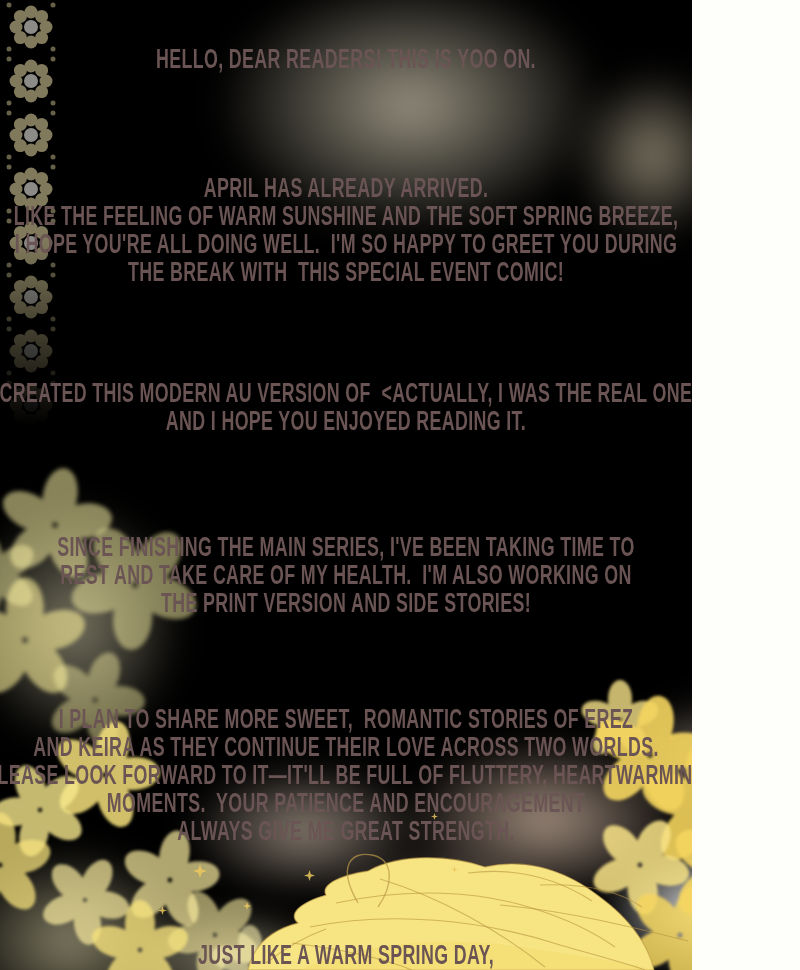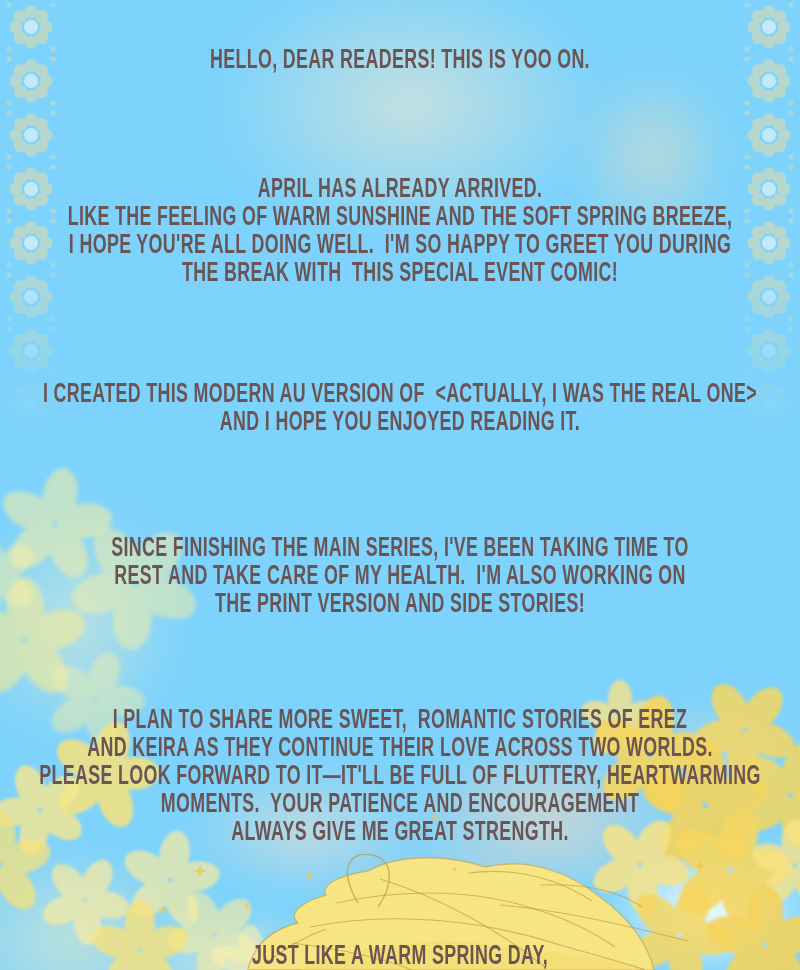--- a/index.html
+++ b/index.html
@@ -1,17 +1,17 @@
 <!DOCTYPE html>
 <html><head>
 <meta charset="utf-8">
 <style>
   html,body{margin:0;padding:0;}
   body{width:800px;height:970px;overflow:hidden;background:#fefefb;font-family:"Liberation Sans",sans-serif;}
-  .page{position:relative;width:800px;height:970px;background:#7dd3fc;overflow:hidden;}
+  .page{position:relative;width:692px;height:970px;background:#000000;overflow:hidden;}
 
   
   .blob{position:absolute;border-radius:50%;filter:blur(16px);pointer-events:none;}
   .b-cream-top{left:150px;top:-70px;width:520px;height:350px;background:radial-gradient(closest-side,rgba(242,233,205,.62),rgba(242,233,205,0) 75%);}
   .b-cream-right{left:545px;top:40px;width:215px;height:230px;background:radial-gradient(closest-side,rgba(236,222,188,.55),rgba(236,222,188,0) 75%);}
   .b-pale-leftmid{left:-70px;top:460px;width:290px;height:330px;background:radial-gradient(closest-side,rgba(247,240,200,.5),rgba(247,240,200,0) 75%);}
   .b-peach-1{left:360px;top:715px;width:370px;height:210px;background:radial-gradient(closest-side,rgba(244,214,190,.68),rgba(244,214,190,0) 78%);}
   .b-peach-2{left:150px;top:745px;width:310px;height:170px;background:radial-gradient(closest-side,rgba(246,225,203,.58),rgba(246,225,203,0) 78%);}
   .b-peach-3{left:290px;top:835px;width:310px;height:160px;background:radial-gradient(closest-side,rgba(242,211,193,.62),rgba(242,211,193,0) 78%);}
   .b-peach-4{left:595px;top:685px;width:230px;height:140px;background:radial-gradient(closest-side,rgba(246,222,200,.5),rgba(246,222,200,0) 78%);}

